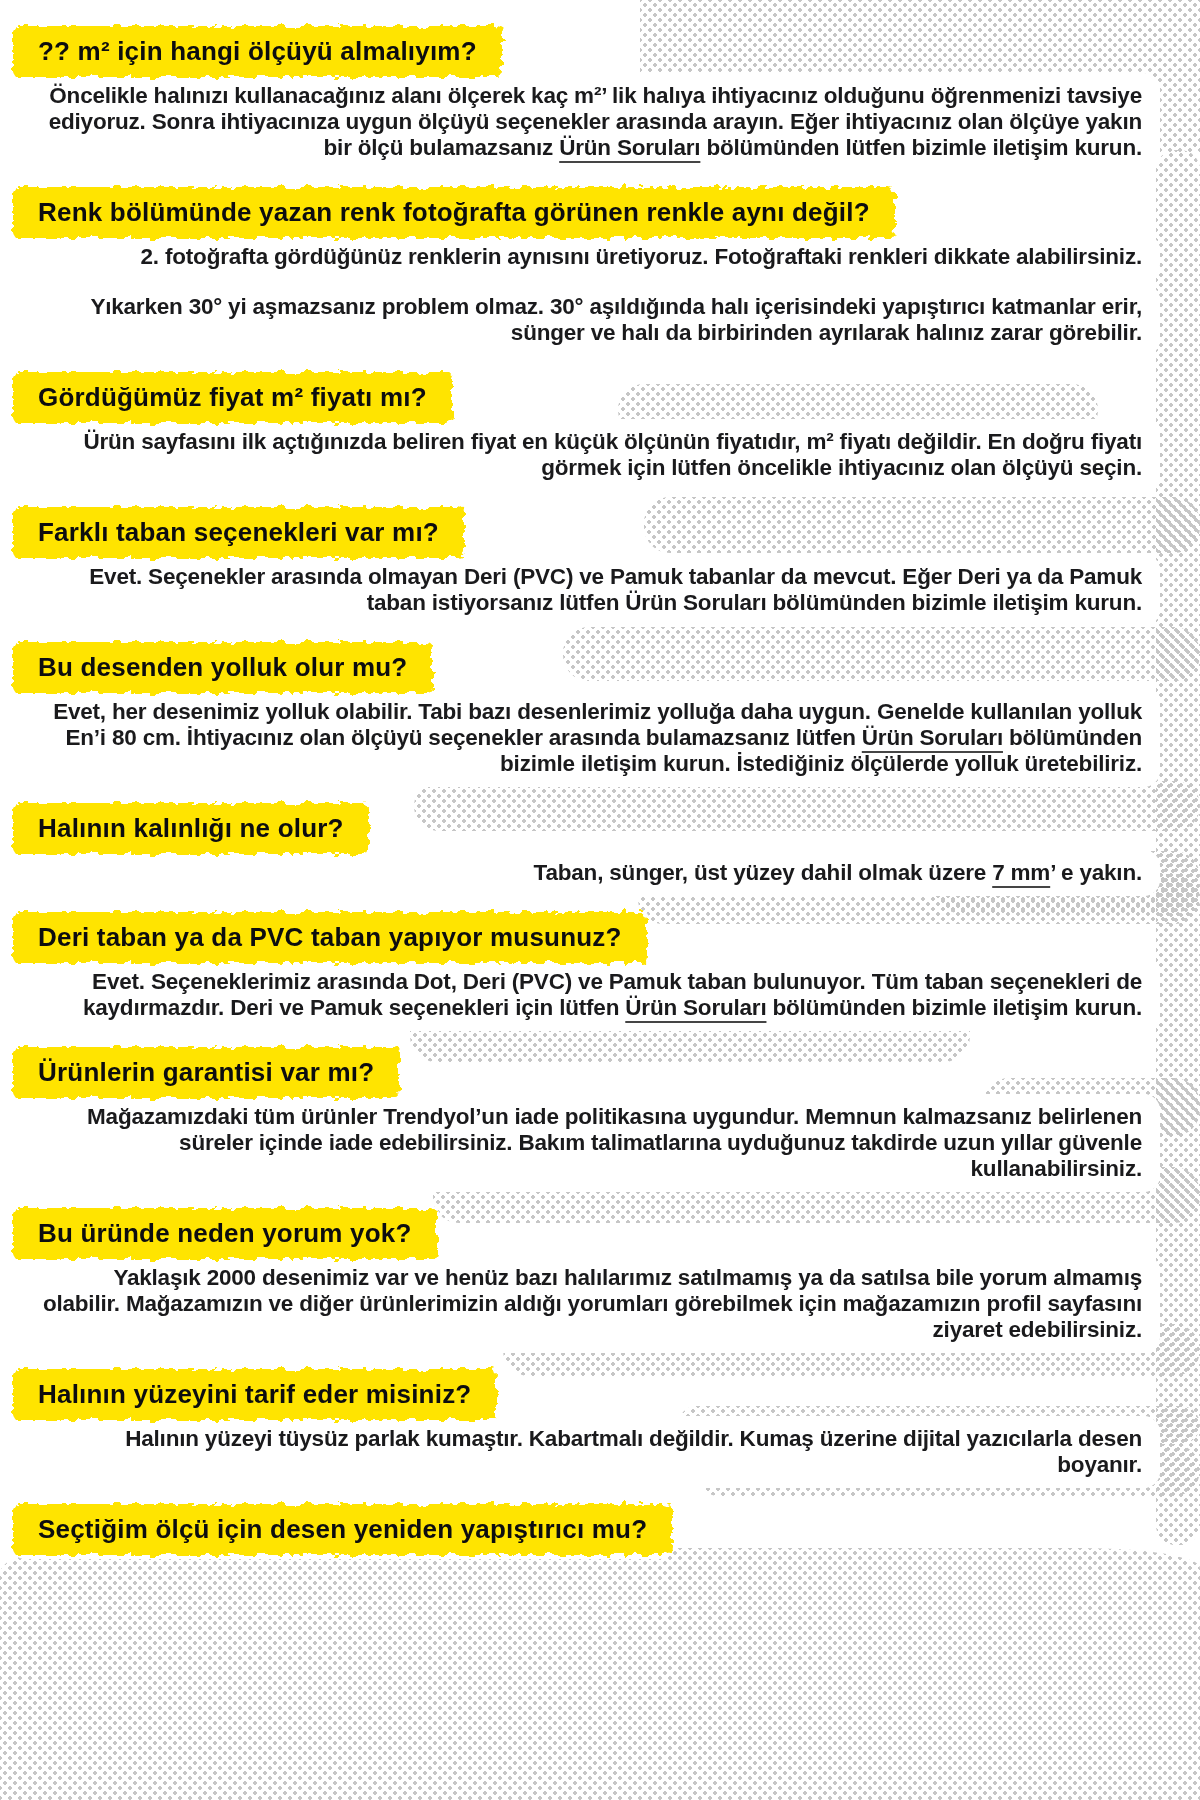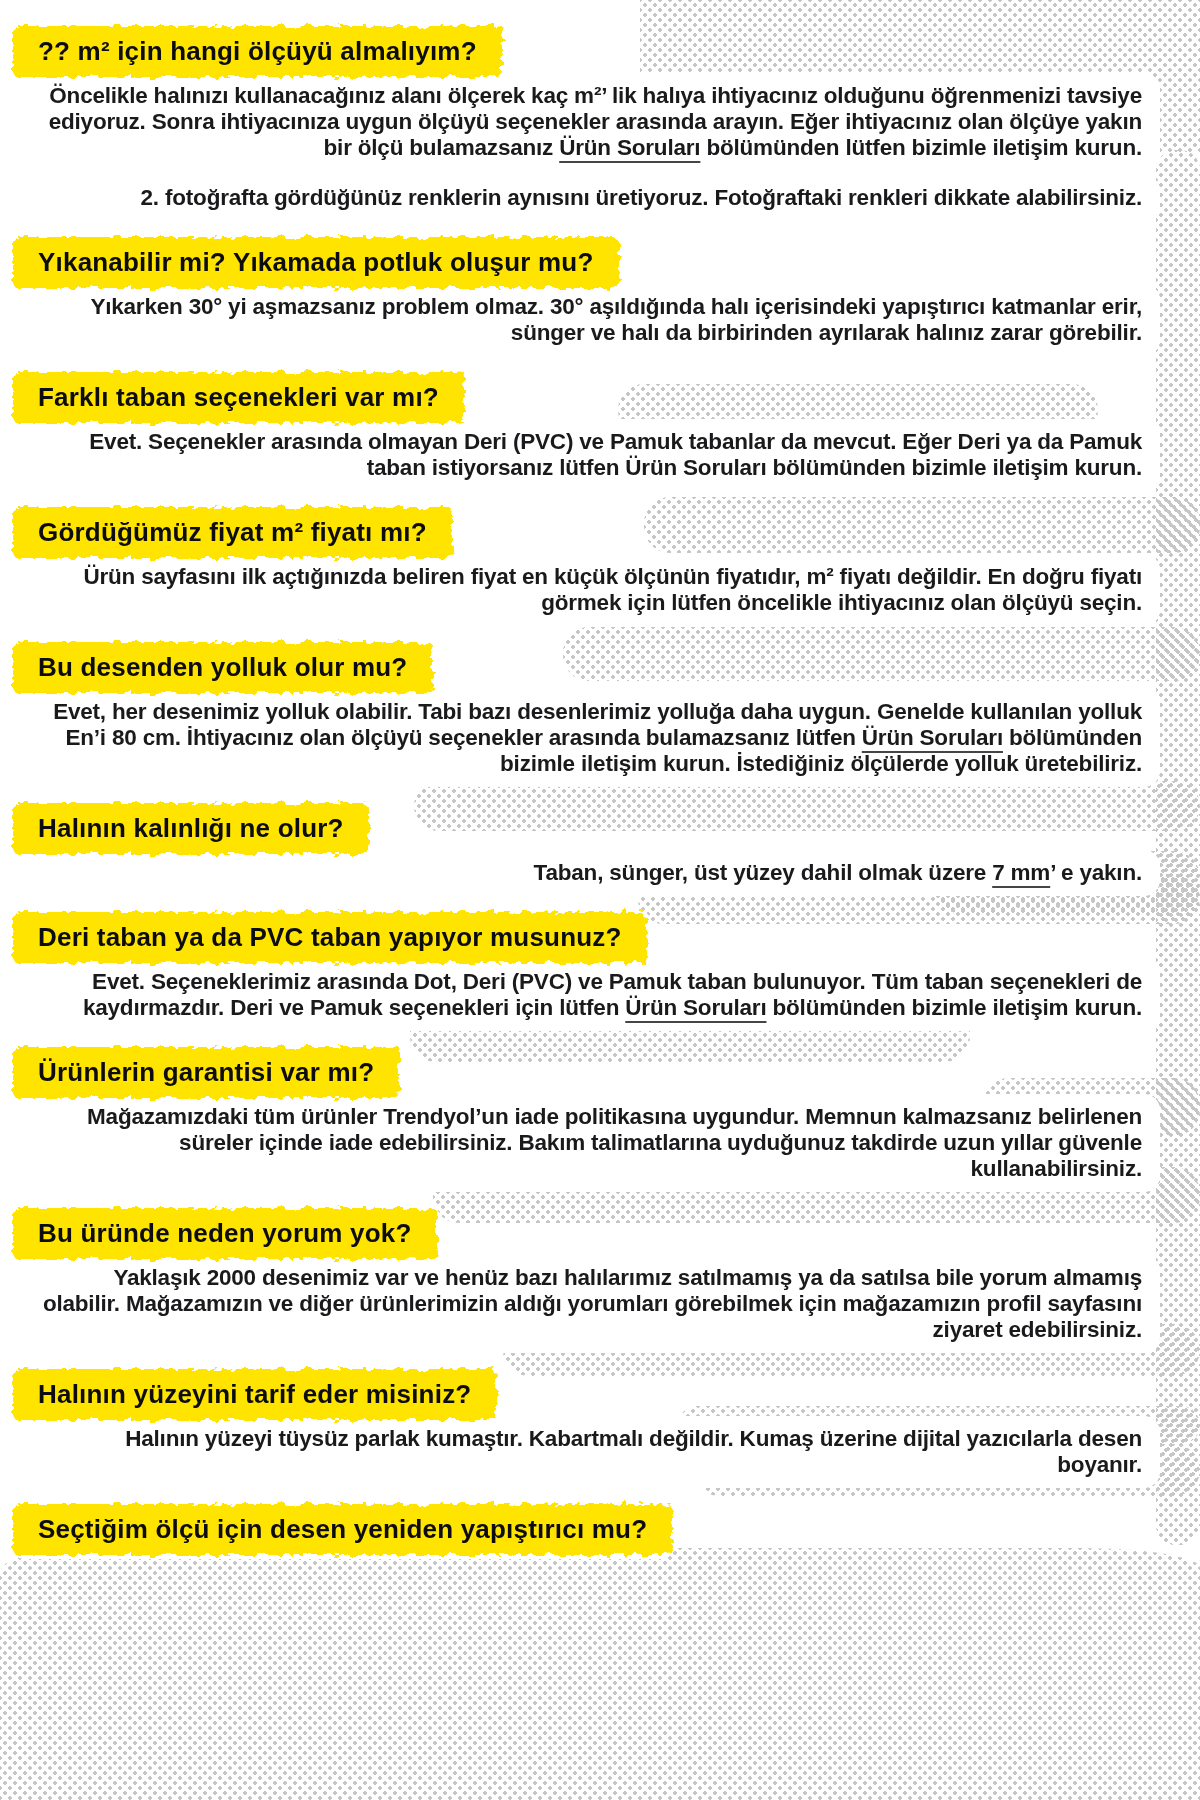--- a/index.html
+++ b/index.html
@@ -126,46 +126,46 @@
 
 <main class="content">
   <section class="faq-item">
     <div class="qwrap">
       <h2 class="q"><span>?? m² için hangi ölçüyü almalıyım?</span></h2>
     </div>
     <p class="answer"><span>Öncelikle halınızı kullanacağınız alanı ölçerek kaç m²’ lik halıya ihtiyacınız olduğunu öğrenmenizi tavsiye ediyoruz. Sonra ihtiyacınıza uygun ölçüyü seçenekler arasında arayın. Eğer ihtiyacınız olan ölçüye yakın bir ölçü bulamazsanız </span><span class="u">Ürün Soruları</span><span> bölümünden lütfen bizimle iletişim kurun.</span></p>
   </section>
 
   <section class="faq-item">
+    <div class="qwrap">
+      <h2 class="q"><span>Renk bölümünde yazan renk fotoğrafta görünen renkle aynı değil?</span></h2>
+    </div>
     <p class="answer"><span>2. fotoğrafta gördüğünüz renklerin aynısını üretiyoruz. Fotoğraftaki renkleri dikkate alabilirsiniz.</span></p>
   </section>
 
   <section class="faq-item">
-    <div class="qwrap">
-      <h2 class="q"><span>Yıkanabilir mi? Yıkamada potluk oluşur mu?</span></h2>
-    </div>
     <p class="answer"><span>Yıkarken 30° yi aşmazsanız problem olmaz. 30° aşıldığında halı içerisindeki yapıştırıcı katmanlar erir, sünger ve halı da birbirinden ayrılarak halınız zarar görebilir.</span></p>
   </section>
 
   <section class="faq-item">
     <div class="qwrap">
+      <h2 class="q"><span>Gördüğümüz fiyat m² fiyatı mı?</span></h2>
+    </div>
+    <p class="answer"><span>Ürün sayfasını ilk açtığınızda beliren fiyat en küçük ölçünün fiyatıdır, m² fiyatı değildir. En doğru fiyatı görmek için lütfen öncelikle ihtiyacınız olan ölçüyü seçin.</span></p>
+  </section>
+
+  <section class="faq-item">
+    <div class="qwrap">
       <h2 class="q"><span>Farklı taban seçenekleri var mı?</span></h2>
     </div>
     <p class="answer"><span>Evet. Seçenekler arasında olmayan Deri (PVC) ve Pamuk tabanlar da mevcut. Eğer Deri ya da Pamuk taban istiyorsanız lütfen Ürün Soruları bölümünden bizimle iletişim kurun.</span></p>
   </section>
 
   <section class="faq-item">
     <div class="qwrap">
-      <h2 class="q"><span>Gördüğümüz fiyat m² fiyatı mı?</span></h2>
-    </div>
-    <p class="answer"><span>Ürün sayfasını ilk açtığınızda beliren fiyat en küçük ölçünün fiyatıdır, m² fiyatı değildir. En doğru fiyatı görmek için lütfen öncelikle ihtiyacınız olan ölçüyü seçin.</span></p>
-  </section>
-
-  <section class="faq-item">
-    <div class="qwrap">
       <h2 class="q"><span>Bu desenden yolluk olur mu?</span></h2>
     </div>
     <p class="answer"><span>Evet, her desenimiz yolluk olabilir. Tabi bazı desenlerimiz yolluğa daha uygun. Genelde kullanılan yolluk En’i 80 cm. İhtiyacınız olan ölçüyü seçenekler arasında bulamazsanız lütfen </span><span class="u">Ürün Soruları</span><span> bölümünden bizimle iletişim kurun. İstediğiniz ölçülerde yolluk üretebiliriz.</span></p>
   </section>
 
   <section class="faq-item">
     <div class="qwrap">
       <h2 class="q"><span>Halının kalınlığı ne olur?</span></h2>
     </div>
     <p class="answer"><span>Taban, sünger, üst yüzey dahil olmak üzere </span><span class="u">7 mm</span><span>’ e yakın.</span></p>

